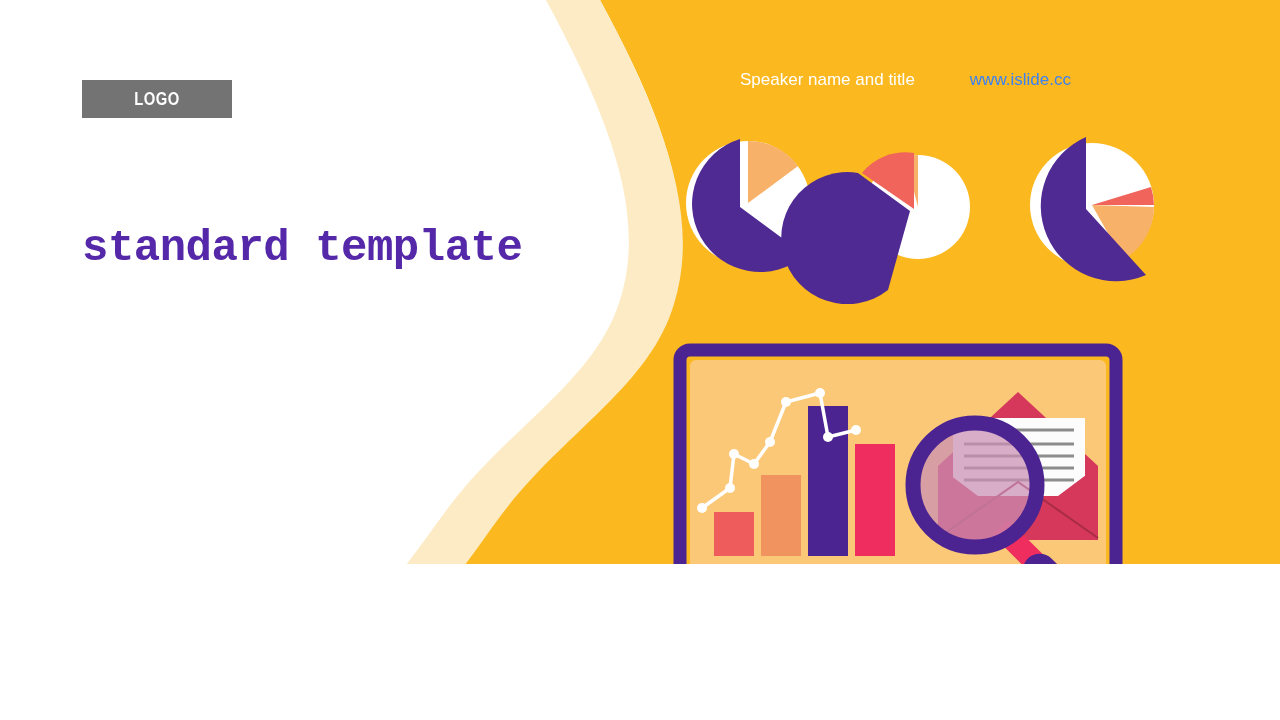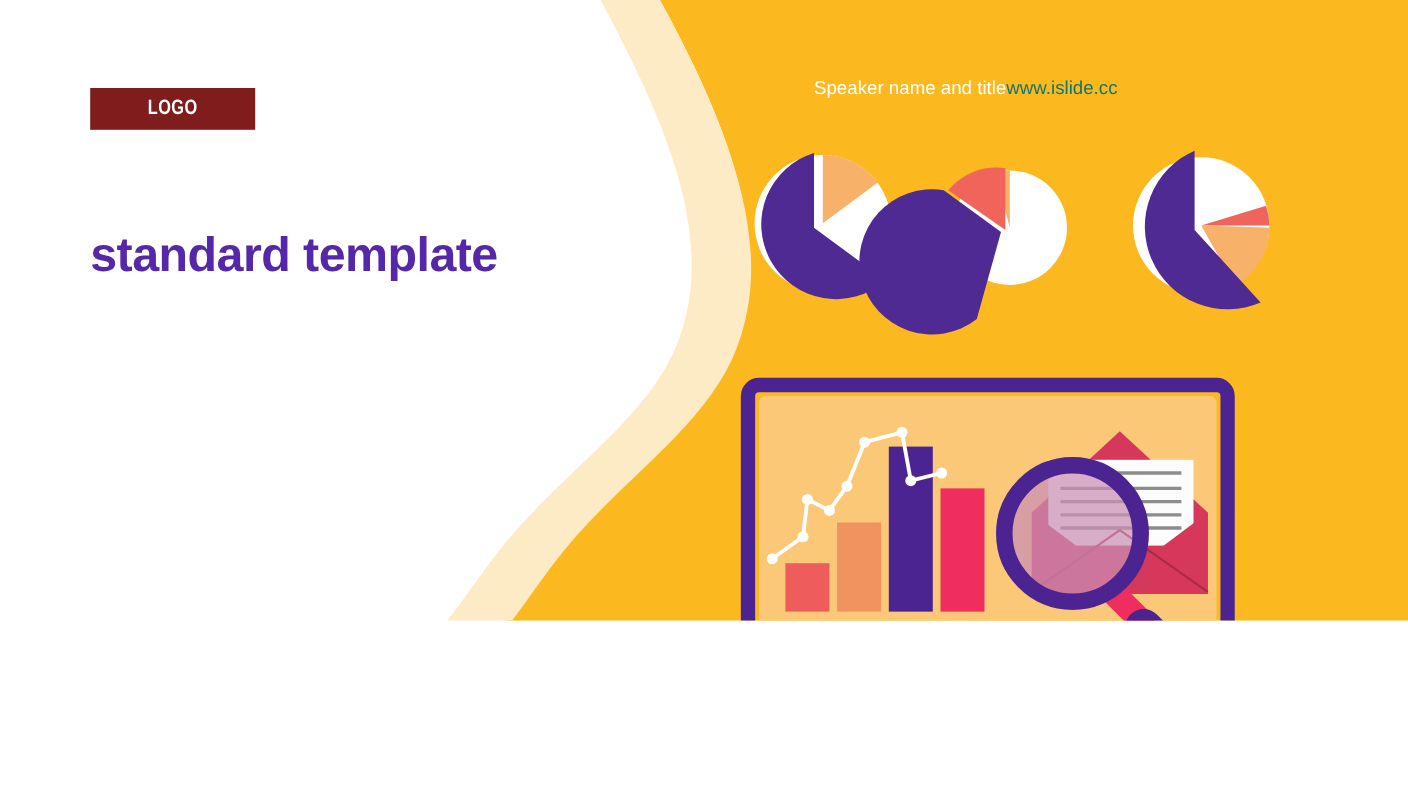--- a/index.html
+++ b/index.html
@@ -19,21 +19,21 @@
   
   .left-content {
     position:absolute;
     left:82px; top:0;
     width:560px; height:720px;
     z-index:20;
   }
   .logo-badge {
     position:absolute; left:0; top:80px;
     width:150px; height:38px;
-    background:#7f1d1d;
+    background:#737373;
     display:flex; align-items:center; justify-content:center;
   }
   .logo-badge span {
     color:#ffffff;
     font-size:19px;
     font-weight:bold;
     letter-spacing:0.5px;
     transform:scaleX(0.78);
     font-family:"Liberation Sans", sans-serif;
   }
@@ -50,23 +50,23 @@
   .title-line .reg {
     font-size:40px;
     vertical-align:super;
     line-height:0;
     font-weight:bold;
   }
   .title-sub {
     color:#5428A8;
     font-size:44px;
     font-weight:bold;
-    margin-top:12px;
+    margin-top:28px;
     letter-spacing:-0.5px;
-    font-family:Liberation Sans, sans-serif;
+    font-family:Liberation Mono, monospace;
   }
   .subtitle-small {
     color:#F4355E;
     font-size:20px;
     font-weight:normal;
     letter-spacing:4.5px;
     margin-top:28px;
     font-family:"Liberation Sans", sans-serif;
   }
 
@@ -78,22 +78,23 @@
     display:flex;
     align-items:baseline;
   }
   .top-meta .speaker {
     color:#ffffff;
     font-size:17px;
     font-family:"Liberation Sans", sans-serif;
     white-space:nowrap;
   }
   .top-meta .site {
-    color:#0f766e;
+    color:#3b82f6;
     font-size:17px;
+    margin-left:55px;
     font-family:"Liberation Sans", sans-serif;
     white-space:nowrap;
   }
 
   
   .pies-svg, .monitor-svg {
     position:absolute;
     z-index:15;
   }
   .pies-svg { left:630px; top:105px; }

